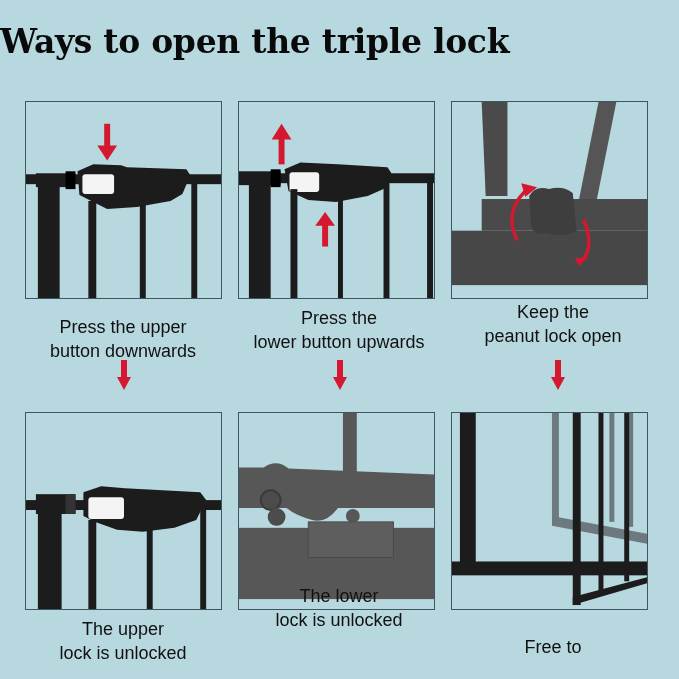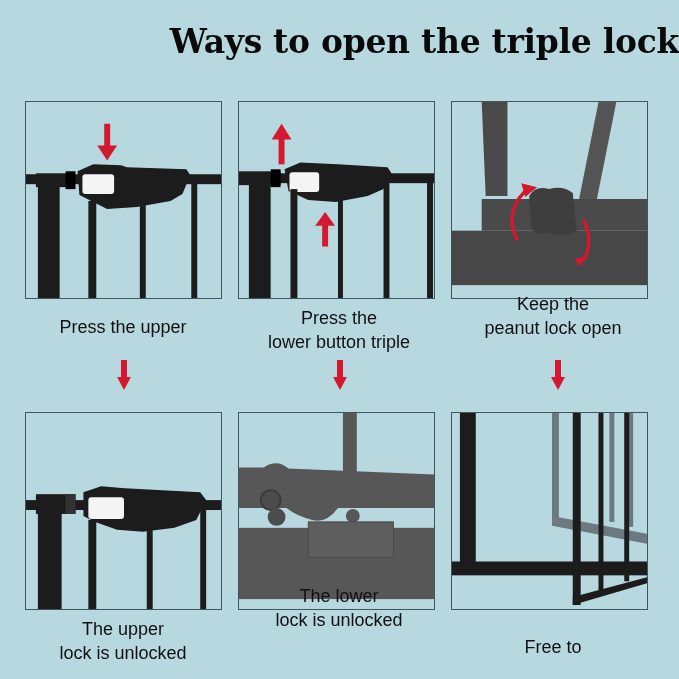--- a/index.html
+++ b/index.html
@@ -1,17 +1,17 @@
 <!DOCTYPE html>
 <html><head>
 <meta charset="utf-8">
 <style>
   html, body { margin:0; padding:0; }
   body { width:679px; height:679px; background:#b8d8e0; position:relative; overflow:hidden; font-family:"Liberation Sans", sans-serif; }
-  .title { position:absolute; left:0; top:22px; width:679px; text-align:right; font-family:"DejaVu Serif", serif; font-weight:bold; font-size:33px; color:#0a0a0a; letter-spacing:-0.3px; }
+  .title { position:absolute; left:0; top:22px; width:679px; text-align:left; font-family:"DejaVu Serif", serif; font-weight:bold; font-size:33px; color:#0a0a0a; letter-spacing:-0.3px; }
   .panel { position:absolute; width:197px; height:198px; border:1.5px solid #3d5660; box-sizing:border-box; overflow:hidden; background:#b8d8e0; }
   .panel svg { position:absolute; left:0; top:0; width:100%; height:100%; }
   .cap { position:absolute; width:220px; text-align:center; font-size:18px; line-height:24px; color:#111; }
   .darr { position:absolute; width:14px; height:32px; }
 </style>
 </head>
 <body>
 
 <div class="title">Ways to open the triple lock</div>
 
@@ -67,26 +67,27 @@
       <path d="M66 140 Q52 112 74 90"></path>
       <path d="M133 119 Q144 144 132 160"></path>
     </g>
     <polygon points="70,82 86,86 74,96" fill="#d3182f"></polygon>
     <polygon points="124,158 138,156 128,166" fill="#d3182f"></polygon>
   </svg>
 </div>
 
 <div class="cap" style="left:13px;top:306px;margin-top:9px;">
   <div>Press the upper</div>
+  <div>button downwards</div>
 </div>
 <div class="cap" style="left:229px;top:306px;text-align:center;">
   <div>Press the</div>
-  <div>lower button triple</div>
+  <div>lower button upwards</div>
 </div>
-<div class="cap" style="left:443px;top:292px;">
+<div class="cap" style="left:443px;top:300px;">
   <div>Keep the</div>
   <div>peanut lock open</div>
 </div>
 
 <svg class="darr" style="left:117px;top:360px;" viewBox="0 0 14 32">
     <rect x="4" y="0" width="6" height="20" fill="#d3182f"></rect>
     <polygon points="0,17 14,17 7,30" fill="#d3182f"></polygon>
   </svg>
 <svg class="darr" style="left:333px;top:360px;" viewBox="0 0 14 32">
     <rect x="4" y="0" width="6" height="20" fill="#d3182f"></rect>

